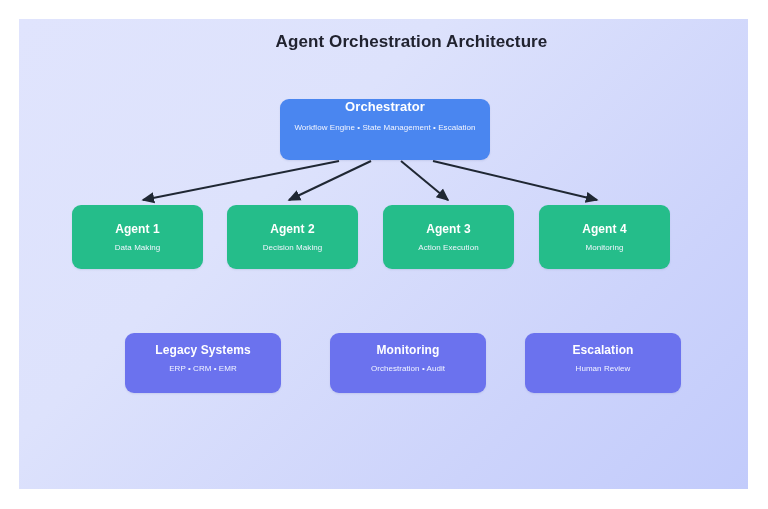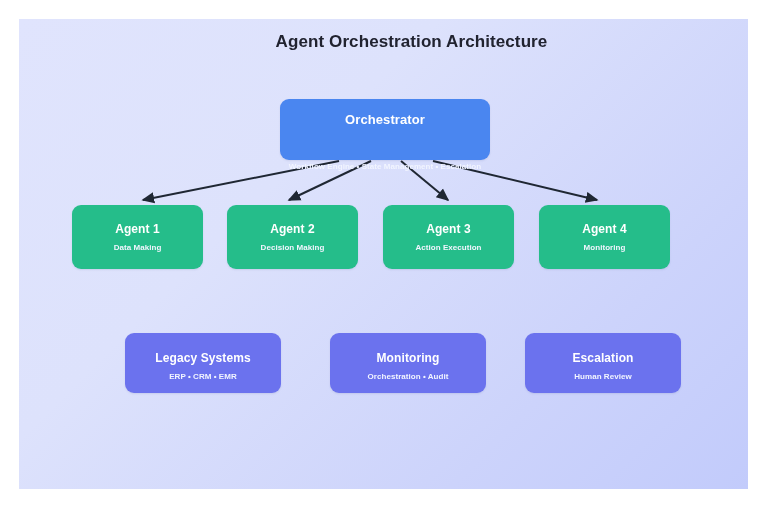--- a/index.html
+++ b/index.html
@@ -51,37 +51,36 @@
     box-shadow: 0 1px 2px rgba(40,50,110,0.10);
   }
   .node .node-title {
     font-size: 12px;
     font-weight: bold;
     line-height: 1.2;
     letter-spacing: 0.1px;
   }
   .node .node-sub {
     font-size: 8px;
-    font-weight: bold;
+    font-weight: normal;
     line-height: 1.2;
     margin-top: 7px;
     color: #f2f5ff;
     letter-spacing: 0.05px;
   }
 
   
   #node-orchestrator {
     left: 261px;
     top: 80px;
     width: 210px;
     height: 61px;
     background: #4a86f0;
     justify-content: flex-start;
-    padding-top: 13px;
-    gap: 26px;
+    padding-top: 0;
   }
   #node-orchestrator .node-title { font-size: 13px; }
   #node-orchestrator .node-sub { margin-top: 8px; font-size: 8px; }
 
   
   .agent {
     top: 186px;
     width: 131px;
     height: 64px;
     background: #25bd8a;
@@ -93,21 +92,21 @@
   #node-agent-3 { left: 364px; }
   #node-agent-4 { left: 520px; }
 
   
   .support {
     top: 314px;
     width: 156px;
     height: 60px;
     background: #6b72ee;
     justify-content: flex-start;
-    padding-top: 18px;
+    padding-top: 10px;
   }
   #node-legacy-systems { left: 106px; }
   #node-monitoring-system { left: 311px; }
   #node-escalation { left: 506px; }
 
   #arrow-layer {
     position: absolute;
     left: 0;
     top: 0;
     width: 729px;

